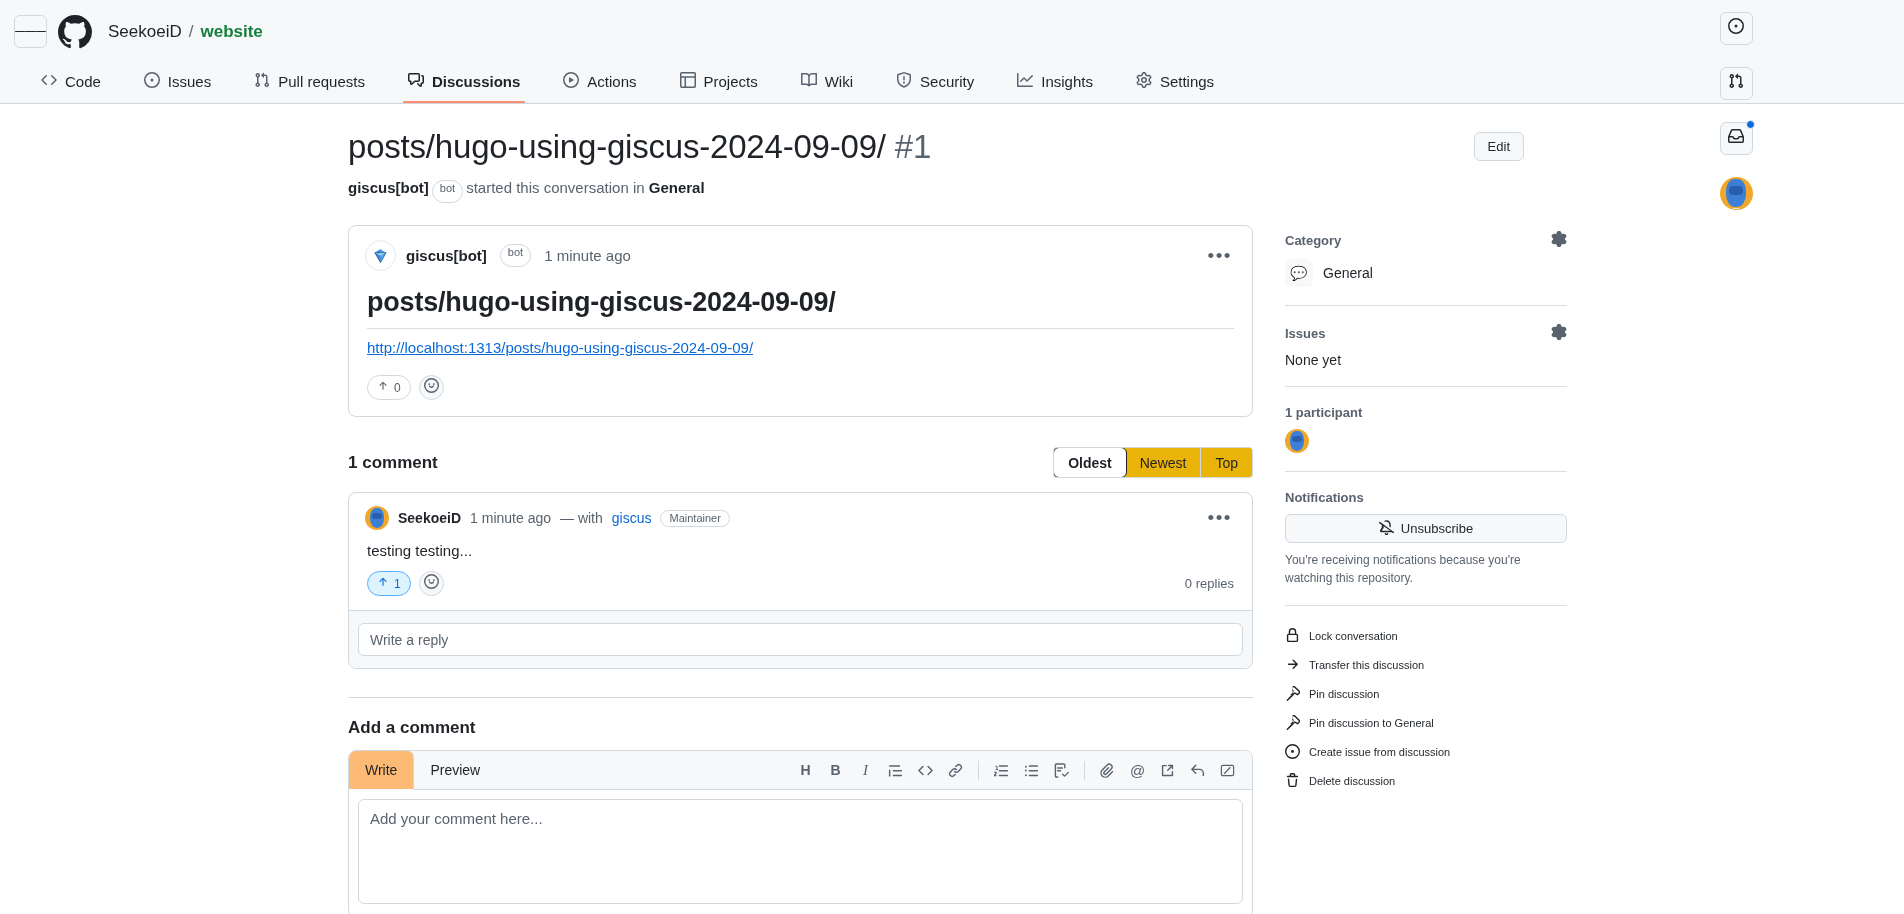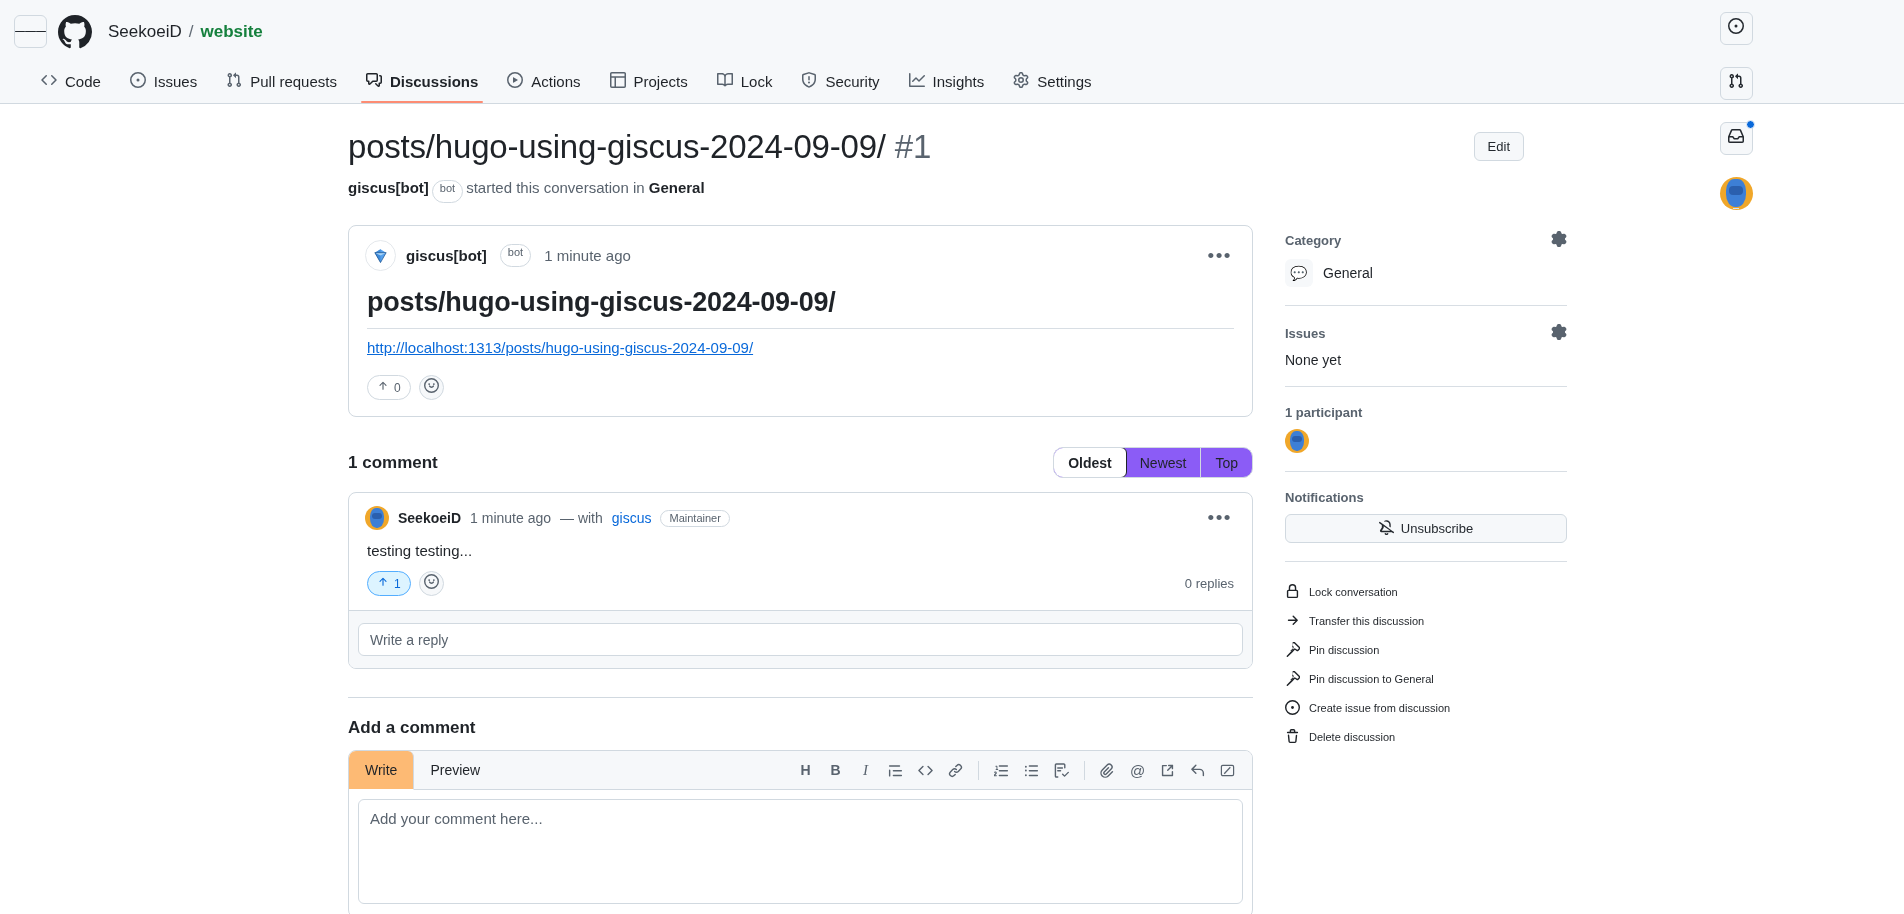--- a/index.html
+++ b/index.html
@@ -109,21 +109,21 @@
     box-shadow: 0 18px 0 -4px #cfe6ff;
   }
 
   
   .reponav {
     height: 41px;
     background: #f6f8fa;
     border-bottom: 1px solid #d1d9e0;
     display: flex; align-items: flex-end;
     padding: 0 32px;
-    gap: 2px;
+    gap: 16px;
   }
   .navitem {
     display: flex; align-items: center; gap: 8px;
     padding: 0 9px 11px;
     font-size: 15px;
     color: #1f2328;
     cursor: pointer;
     position: relative;
     height: 41px;
     padding-top: 9px;
@@ -252,23 +252,23 @@
   
   .comments-head {
     display: flex; align-items: center;
     margin-top: 30px;
   }
   .comments-count { font-size: 17px; font-weight: bold; }
   .seg {
     margin-left: auto;
     display: flex;
     border: 1px solid #d1d9e0;
-    border-radius: 10px;
+    border-radius: 4px;
     overflow: hidden;
-    background: #8b5cf6;
+    background: #eab308;
   }
   .seg button {
     border: none; background: transparent;
     font-family: inherit; font-size: 14px;
     padding: 0 14px; height: 29px;
     cursor: pointer; color: #1f2328;
     border-right: 1px solid #d1d9e0;
   }
   .seg button:last-child { border-right: none; }
   .seg button.on {
@@ -525,21 +525,21 @@
   <div class="navitem">
     <span><svg width="16" height="16" viewBox="0 0 16 16" fill="#59636e">
           <path d="M1.75 0h12.5C15.216 0 16 .784 16 1.75v12.5A1.75 1.75 0 0 1 14.25 16H1.75A1.75 1.75 0 0 1 0 14.25V1.75C0 .784.784 0 1.75 0ZM1.5 1.75v2.5h13v-2.5a.25.25 0 0 0-.25-.25H1.75a.25.25 0 0 0-.25.25Zm4.5 4v8.75h8.25a.25.25 0 0 0 .25-.25V5.75Zm-1.5 0H1.5v8.5c0 .138.112.25.25.25H4.5Z"></path>
         </svg></span>
     <span>Projects</span>
   </div>
   <div class="navitem">
     <span><svg width="16" height="16" viewBox="0 0 16 16" fill="#59636e">
           <path d="M0 1.75A.75.75 0 0 1 .75 1h4.253c1.227 0 2.317.59 3 1.501A3.743 3.743 0 0 1 11.006 1h4.245a.75.75 0 0 1 .75.75v10.5a.75.75 0 0 1-.75.75h-4.507a2.25 2.25 0 0 0-1.591.659l-.622.621a.75.75 0 0 1-1.06 0l-.622-.621A2.25 2.25 0 0 0 5.258 13H.75a.75.75 0 0 1-.75-.75Zm7.251 10.324.004-5.073-.002-2.253A2.25 2.25 0 0 0 5.003 2.5H1.5v9h3.757a3.75 3.75 0 0 1 1.994.574ZM8.755 4.75l-.004 7.322a3.752 3.752 0 0 1 1.992-.572H14.5v-9h-3.495a2.25 2.25 0 0 0-2.25 2.25Z"></path>
         </svg></span>
-    <span>Lock</span>
+    <span>Wiki</span>
   </div>
   <div class="navitem">
     <span><svg width="16" height="16" viewBox="0 0 16 16" fill="#59636e">
           <path d="M7.467.133a1.748 1.748 0 0 1 1.066 0l5.25 1.68A1.75 1.75 0 0 1 15 3.48V7c0 1.566-.32 3.182-1.303 4.682-.983 1.498-2.585 2.813-5.032 3.855a1.697 1.697 0 0 1-1.33 0c-2.447-1.042-4.049-2.357-5.032-3.855C1.32 10.182 1 8.566 1 7V3.48a1.75 1.75 0 0 1 1.217-1.667Zm.61 1.429a.25.25 0 0 0-.153 0l-5.25 1.68a.25.25 0 0 0-.174.238V7c0 1.358.275 2.666 1.057 3.86.784 1.194 2.121 2.34 4.366 3.297a.196.196 0 0 0 .154 0c2.245-.956 3.582-2.104 4.366-3.298C13.225 9.666 13.5 8.36 13.5 7V3.48a.251.251 0 0 0-.174-.237l-5.25-1.68ZM8.75 4.75v3a.75.75 0 0 1-1.5 0v-3a.75.75 0 0 1 1.5 0ZM9 10.5a1 1 0 1 1-2 0 1 1 0 0 1 2 0Z"></path>
         </svg></span>
     <span>Security</span>
   </div>
   <div class="navitem">
     <span><svg width="16" height="16" viewBox="0 0 16 16" fill="#59636e">
           <path d="M1.5 1.75V13.5h13.75a.75.75 0 0 1 0 1.5H.75a.75.75 0 0 1-.75-.75V1.75a.75.75 0 0 1 1.5 0Zm14.28 2.53-5.25 5.25a.75.75 0 0 1-1.06 0L7 7.06 4.28 9.78a.751.751 0 0 1-1.042-.018.751.751 0 0 1-.018-1.042l3.25-3.25a.75.75 0 0 1 1.06 0L10 7.94l4.72-4.72a.751.751 0 0 1 1.042.018.751.751 0 0 1 .018 1.042Z"></path>
@@ -783,20 +783,21 @@
           <span>Notifications</span>
         </div>
         <button class="unsub-btn">
           <span>
             <svg width="15" height="15" viewBox="0 0 16 16" fill="currentColor">
                 <path d="m4.182 4.31.016.011 10.104 7.316.013.01 1.375.996a.75.75 0 1 1-.88 1.214L13.626 13H2.518a1.516 1.516 0 0 1-1.263-2.36l1.703-2.554A.255.255 0 0 0 3 7.947V5.305L.31 3.362a.75.75 0 0 1 .88-1.214Zm.818 2.483v1.154c0 .346-.102.683-.294.97l-1.703 2.556a.017.017 0 0 0-.003.01c0 .005.002.009.005.012l.006.004.01.001h9.03ZM8 1.5c-.617 0-1.181.17-1.654.464L5.2 1.29A4.456 4.456 0 0 1 8 .25c2.485 0 4.5 2.015 4.5 4.5v3.197l-1.5-1.087V4.75c0-1.657-1.343-3-3-3ZM6.22 14.22a.75.75 0 0 1 1.06 0 1.02 1.02 0 0 0 1.44 0 .75.75 0 0 1 1.06 1.06 2.52 2.52 0 0 1-3.56 0 .75.75 0 0 1 0-1.06Z"></path>
               </svg>
           </span>
           <span>Unsubscribe</span>
         </button>
+        <div class="notif-note">You're receiving notifications because you're watching this repository.</div>
       </div>
 
       <hr class="side-sep">
 
       <div class="side-actions">
         <div class="side-action">
           <span><svg width="15" height="15" viewBox="0 0 16 16" fill="currentColor">
                 <path d="M4 4a4 4 0 0 1 8 0v2h.25c.966 0 1.75.784 1.75 1.75v5.5A1.75 1.75 0 0 1 12.25 15h-8.5A1.75 1.75 0 0 1 2 13.25v-5.5C2 6.784 2.784 6 3.75 6H4Zm8.25 3.5h-8.5a.25.25 0 0 0-.25.25v5.5c0 .138.112.25.25.25h8.5a.25.25 0 0 0 .25-.25v-5.5a.25.25 0 0 0-.25-.25ZM10.5 6V4a2.5 2.5 0 1 0-5 0v2Z"></path>
               </svg></span>
           <span>Lock conversation</span>

